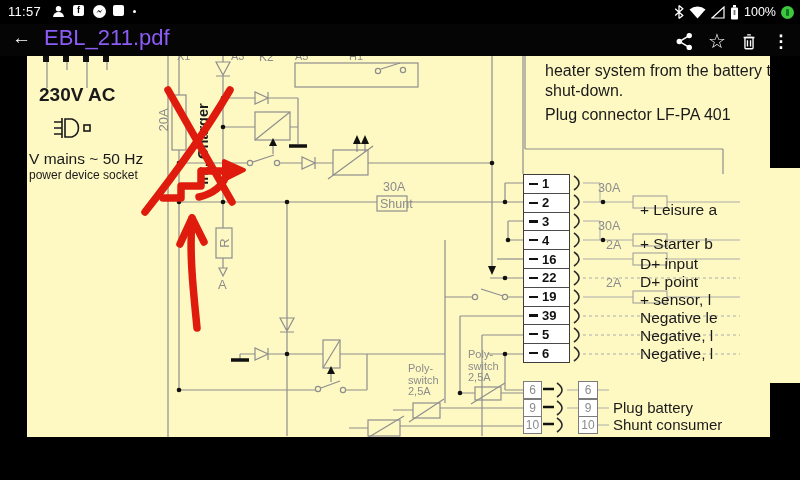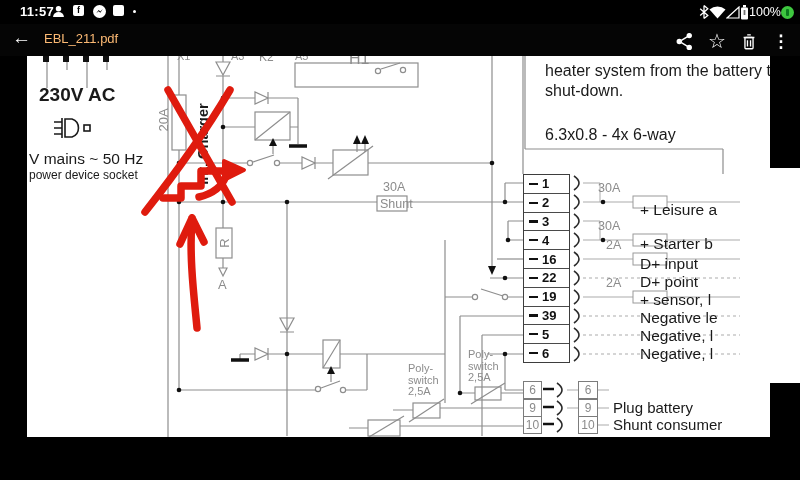--- a/index.html
+++ b/index.html
@@ -1,36 +1,36 @@
 <!DOCTYPE html>
 <html><head>
 <meta charset="utf-8">
 <style>
   html,body{margin:0;padding:0;}
   body{width:800px;height:480px;overflow:hidden;background:#000;position:relative;
        font-family:"Liberation Sans",sans-serif;-webkit-font-smoothing:antialiased;}
   
   #status-bar{position:absolute;left:0;top:0;width:800px;height:24px;background:#000;color:#fff;}
-  #status-time{position:absolute;left:20px;top:4px;font-size:13px;font-weight:bold;letter-spacing:.3px;}
+  #status-time{position:absolute;left:8px;top:4px;font-size:13px;font-weight:normal;letter-spacing:.3px;}
   .st-ic{position:absolute;top:5px;}
-  #st-right{position:absolute;right:6px;top:0;height:24px;display:flex;align-items:center;}
+  #st-right{position:absolute;right:6px;top:0;height:24px;display:flex;align-items:center;gap:5px;}
   #battery-percent{font-size:12.5px;color:#fff;}
   #saver-dot{width:13px;height:13px;border-radius:50%;background:#3ec73f;position:relative;}
   #saver-dot:after{content:"";position:absolute;left:5px;top:3px;width:3px;height:7px;background:#0c7c1f;border-radius:1px;}
   .ftile{width:11px;height:11px;background:#fff;border-radius:2px;color:#000;font-size:9px;font-weight:bold;
          display:flex;align-items:center;justify-content:center;line-height:1;}
   .dot3{width:3px;height:3px;border-radius:50%;background:#fff;margin-top:5px;}
   
   #app-bar{position:absolute;left:0;top:24px;width:800px;height:32px;background:#050505;color:#eee;}
   #back-arrow{position:absolute;left:12px;top:3px;font-size:19px;color:#fff;cursor:pointer;}
-  #doc-title{position:absolute;left:44px;top:7px;font-size:13px;color:#fdba74;}
+  #doc-title{position:absolute;left:44px;top:1px;font-size:22px;color:#8b5cf6;}
   .ab-ic{position:absolute;top:6px;width:22px;height:22px;display:flex;align-items:center;justify-content:center;color:#fff;}
   
   #pdf-viewport{position:absolute;left:0;top:56px;width:800px;height:381px;background:#000;}
-  #page{position:absolute;left:27px;top:0;width:773px;height:381px;background:#ffffff;overflow:hidden;}
+  #page{position:absolute;left:27px;top:0;width:773px;height:381px;background:#fef9c3;overflow:hidden;}
   #linework{position:absolute;left:0;top:0;z-index:1;}
   #red-overlay{position:absolute;left:0;top:0;z-index:4;pointer-events:none;}
   .lbl{position:absolute;color:#1a1a1a;white-space:nowrap;z-index:2;}
   .gray{color:#8c8c8c;}
   .rot{transform:translate(-50%,-50%) rotate(-90deg);}
   .corner{position:absolute;background:#000;z-index:5;}
   
   #term-block{position:absolute;left:496px;top:118px;width:47px;height:189px;z-index:2;
               border:1.4px solid #3d3d3d;box-sizing:border-box;background:#fff;display:flex;flex-direction:column;}
   .trow{flex:1;display:flex;align-items:center;border-bottom:1px solid #4a4a4a;padding-left:5px;box-sizing:border-box;}
@@ -229,21 +229,21 @@
         <path d="M38,63 h7 a9.5,9.5 0 0 1 0,18 h-7 z"></path>
             <rect x="57" y="69" width="6" height="6"></rect>
       </g>
     </g>
   </svg>
 
   <span class="lbl gray" style="left:150px;top:-6px;font-size:11px">X1</span>
   <span class="lbl gray" style="left:204px;top:-6px;font-size:11px">A3</span>
   <span class="lbl gray" style="left:232px;top:-6px;font-size:12px">K2</span>
   <span class="lbl gray" style="left:268px;top:-6px;font-size:11px">A5</span>
-  <span class="lbl gray" style="left:322px;top:-6px;font-size:16px">H1</span>
+  <span class="lbl gray" style="left:322px;top:-6px;font-size:11px">H1</span>
 
   <span class="lbl" style="left:12px;top:28px;font-size:19px;font-weight:bold">230V AC</span>
   <span class="lbl" style="left:2px;top:94px;font-size:15.5px">V mains ~ 50 Hz</span>
   <span class="lbl" style="left:2px;top:112px;font-size:12px">power device socket</span>
 
   <span class="lbl gray rot" style="left:136px;top:64px;font-size:13px">20A</span>
   <span class="lbl rot" style="left:176px;top:88px;font-size:14.5px;font-weight:bold">Int. Charger</span>
   <span class="lbl gray" style="left:356px;top:124px;font-size:12.5px">30A</span>
   <span class="lbl gray" style="left:353px;top:141px;font-size:12.5px">Shunt</span>
   <span class="lbl gray rot" style="left:197px;top:187px;font-size:13px">R</span>
@@ -255,21 +255,21 @@
         <div>2,5A</div>
   </div>
   <div class="lbl gray" style="left:441px;top:293px;font-size:11px;line-height:11.5px">
     <div>Poly-</div>
         <div>switch</div>
         <div>2,5A</div>
   </div>
 
   <span class="lbl" style="left:518px;top:6px;font-size:16px">heater system from the battery to p</span>
   <span class="lbl" style="left:518px;top:26px;font-size:16px">shut-down.</span>
-  <span class="lbl" style="left:518px;top:70px;font-size:16px">6.3x0.8 - 4x 6-way</span>
+  <span class="lbl" style="left:518px;top:50px;font-size:16px">Plug connector LF-PA 401</span>
 
   <div id="term-block">
     <div class="trow">
           <div class="tdash"></div>
           <span class="tnum">1</span>
         </div>
     <div class="trow">
           <div class="tdash"></div>
           <span class="tnum">2</span>
         </div>

